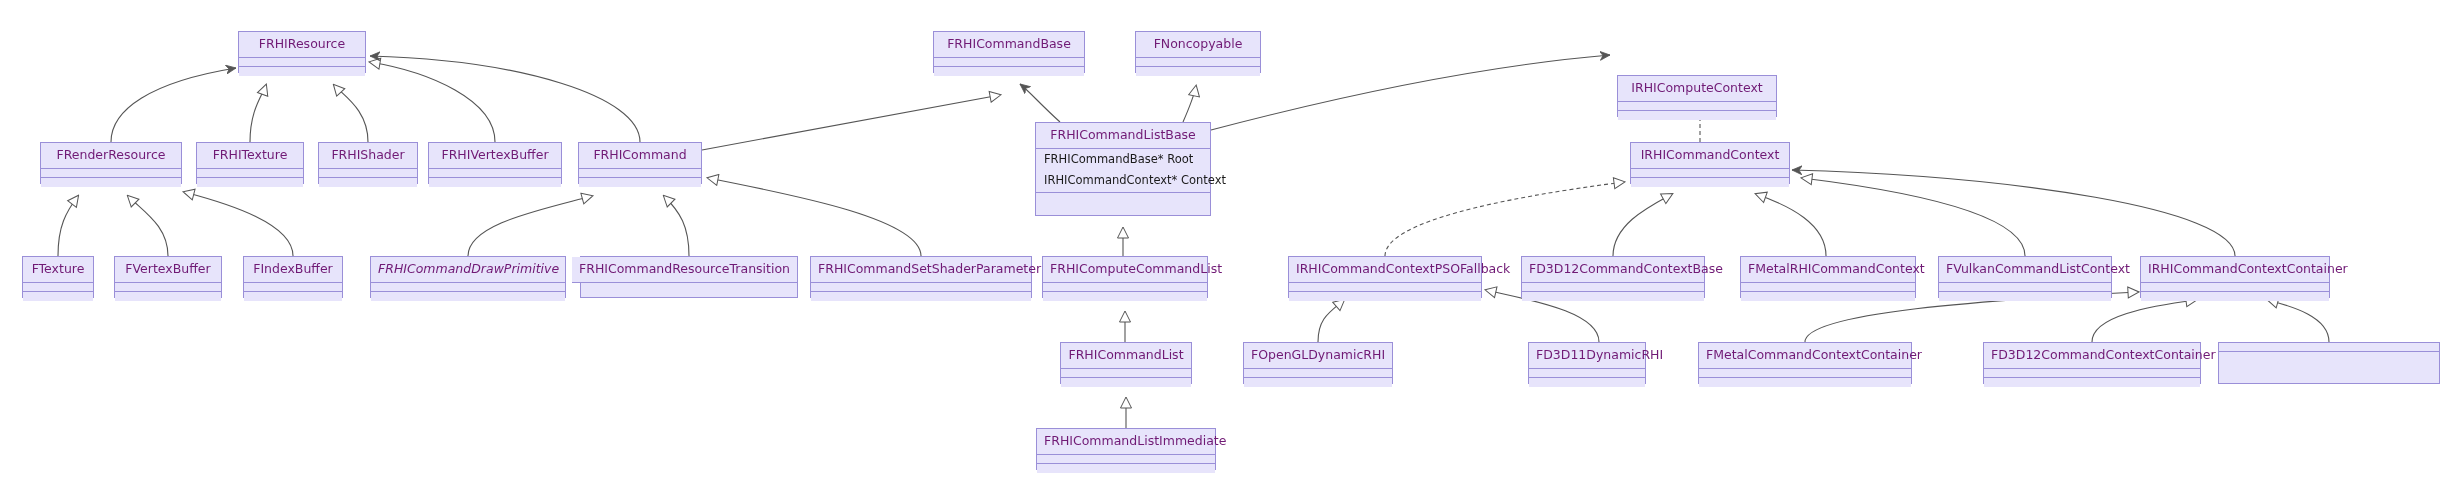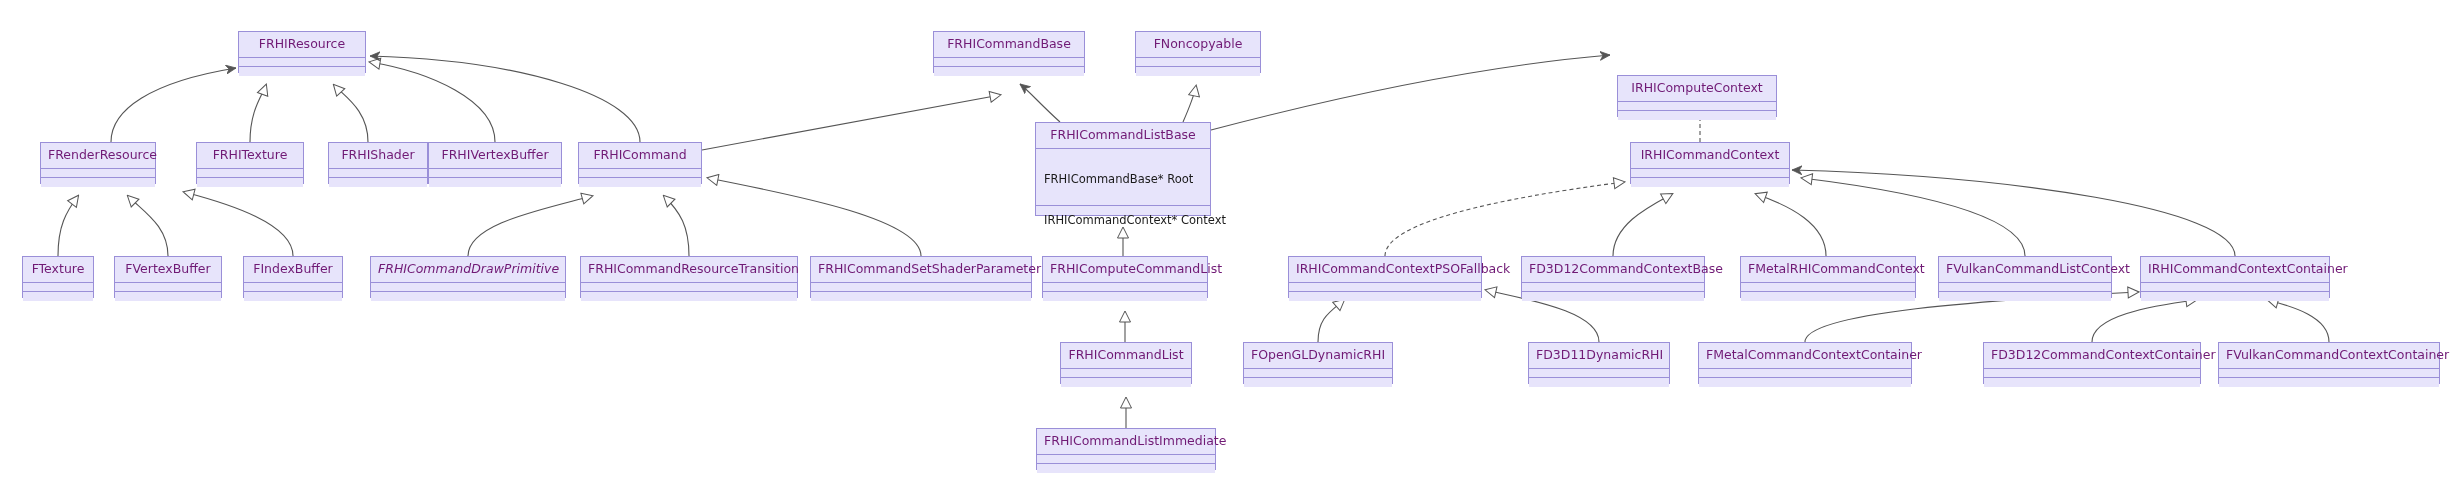--- a/index.html
+++ b/index.html
@@ -49,21 +49,20 @@
     background: #e7e4fb;
     min-height: 9px;
   }
   .uml-attrs.empty { min-height: 9px; }
   .uml-attr {
     font-size: 11.5px;
     color: #1a1a1a;
     padding: 5px 8px 5px 8px;
     white-space: nowrap;
     line-height: 1;
-    margin-top: 20px;
   }
   .uml-ops {
     box-sizing: border-box;
     background: #e7e4fb;
     min-height: 9px;
     flex: 1 1 auto;
   }
 </style>
 </head>
 <body>
@@ -156,31 +155,31 @@
       <div class="uml-class" style="left: 1135px; top: 31px; width: 126px; height: 42px;">
         <div class="uml-name">FNoncopyable</div>
         <div class="uml-attrs empty"></div>
         <div class="uml-ops"></div>
       </div>
       <div class="uml-class" style="left: 1617px; top: 31px; width: 160px; height: 42px; margin-top: 44px;">
         <div class="uml-name">IRHIComputeContext</div>
         <div class="uml-attrs empty"></div>
         <div class="uml-ops"></div>
       </div>
-      <div class="uml-class" style="left: 40px; top: 142px; width: 116px; height: 42px;">
+      <div class="uml-class" style="left: 40px; top: 142px; width: 142px; height: 42px;">
         <div class="uml-name">FRenderResource</div>
         <div class="uml-attrs empty"></div>
         <div class="uml-ops"></div>
       </div>
       <div class="uml-class" style="left: 196px; top: 142px; width: 108px; height: 42px;">
         <div class="uml-name">FRHITexture</div>
         <div class="uml-attrs empty"></div>
         <div class="uml-ops"></div>
       </div>
-      <div class="uml-class" style="left: 318px; top: 142px; width: 100px; height: 42px; margin-left: 10px;">
+      <div class="uml-class" style="left: 318px; top: 142px; width: 100px; height: 42px;">
         <div class="uml-name">FRHIShader</div>
         <div class="uml-attrs empty"></div>
         <div class="uml-ops"></div>
       </div>
       <div class="uml-class" style="left: 428px; top: 142px; width: 134px; height: 42px; justify-content: space-between;">
         <div class="uml-name">FRHIVertexBuffer</div>
         <div class="uml-attrs empty"></div>
         <div class="uml-ops"></div>
       </div>
       <div class="uml-class" style="left: 578px; top: 142px; width: 124px; height: 42px;">
@@ -214,21 +213,21 @@
       <div class="uml-class" style="left: 243px; top: 256px; width: 100px; height: 42px;">
         <div class="uml-name">FIndexBuffer</div>
         <div class="uml-attrs empty"></div>
         <div class="uml-ops"></div>
       </div>
       <div class="uml-class" style="left: 370px; top: 256px; width: 196px; height: 42px; font-style: italic;">
         <div class="uml-name">FRHICommandDrawPrimitive</div>
         <div class="uml-attrs empty"></div>
         <div class="uml-ops"></div>
       </div>
-      <div class="uml-class" style="left: 580px; top: 256px; width: 218px; height: 42px;">
+      <div class="uml-class" style="left: 580px; top: 256px; width: 218px; height: 42px; align-items: flex-end;">
         <div class="uml-name">FRHICommandResourceTransition</div>
         <div class="uml-attrs empty"></div>
         <div class="uml-ops"></div>
       </div>
       <div class="uml-class" style="left: 810px; top: 256px; width: 222px; height: 42px;">
         <div class="uml-name">FRHICommandSetShaderParameter</div>
         <div class="uml-attrs empty"></div>
         <div class="uml-ops"></div>
       </div>
       <div class="uml-class" style="left: 1042px; top: 256px; width: 166px; height: 42px;">
@@ -264,37 +263,36 @@
       <div class="uml-class" style="left: 1060px; top: 342px; width: 132px; height: 42px;">
         <div class="uml-name">FRHICommandList</div>
         <div class="uml-attrs empty"></div>
         <div class="uml-ops"></div>
       </div>
       <div class="uml-class" style="left: 1243px; top: 342px; width: 150px; height: 42px;">
         <div class="uml-name">FOpenGLDynamicRHI</div>
         <div class="uml-attrs empty"></div>
         <div class="uml-ops"></div>
       </div>
-      <div class="uml-class" style="left: 1528px; top: 342px; width: 142px; height: 42px;">
+      <div class="uml-class" style="left: 1528px; top: 342px; width: 118px; height: 42px;">
         <div class="uml-name">FD3D11DynamicRHI</div>
         <div class="uml-attrs empty"></div>
         <div class="uml-ops"></div>
       </div>
       <div class="uml-class" style="left: 1698px; top: 342px; width: 214px; height: 42px;">
         <div class="uml-name">FMetalCommandContextContainer</div>
         <div class="uml-attrs empty"></div>
         <div class="uml-ops"></div>
       </div>
       <div class="uml-class" style="left: 1983px; top: 342px; width: 218px; height: 42px;">
         <div class="uml-name">FD3D12CommandContextContainer</div>
         <div class="uml-attrs empty"></div>
         <div class="uml-ops"></div>
       </div>
       <div class="uml-class" style="left: 2218px; top: 342px; width: 222px; height: 42px;">
-        <div class="uml-name">FVulkanCommandContextContainer</div>
         <div class="uml-attrs empty"></div>
         <div class="uml-ops"></div>
       </div>
       <div class="uml-class" style="left: 1036px; top: 428px; width: 180px; height: 42px;">
         <div class="uml-name">FRHICommandListImmediate</div>
         <div class="uml-attrs empty"></div>
         <div class="uml-ops"></div>
       </div>
     </div>
 

